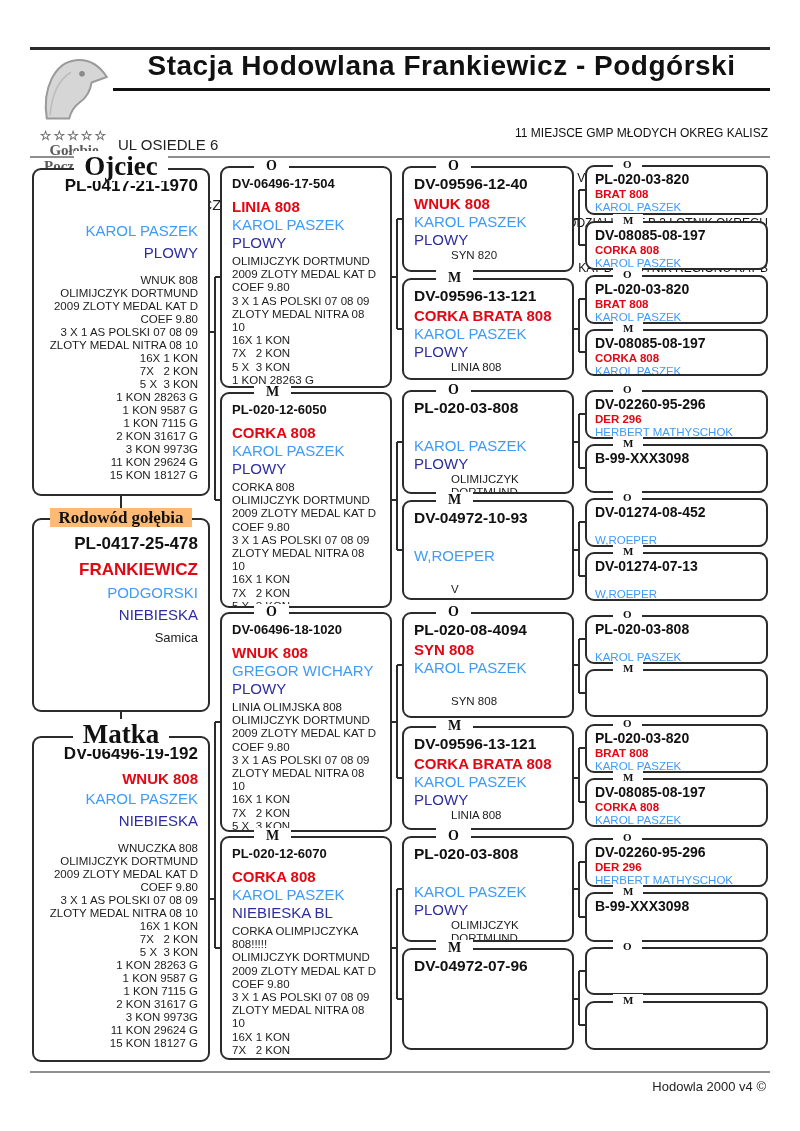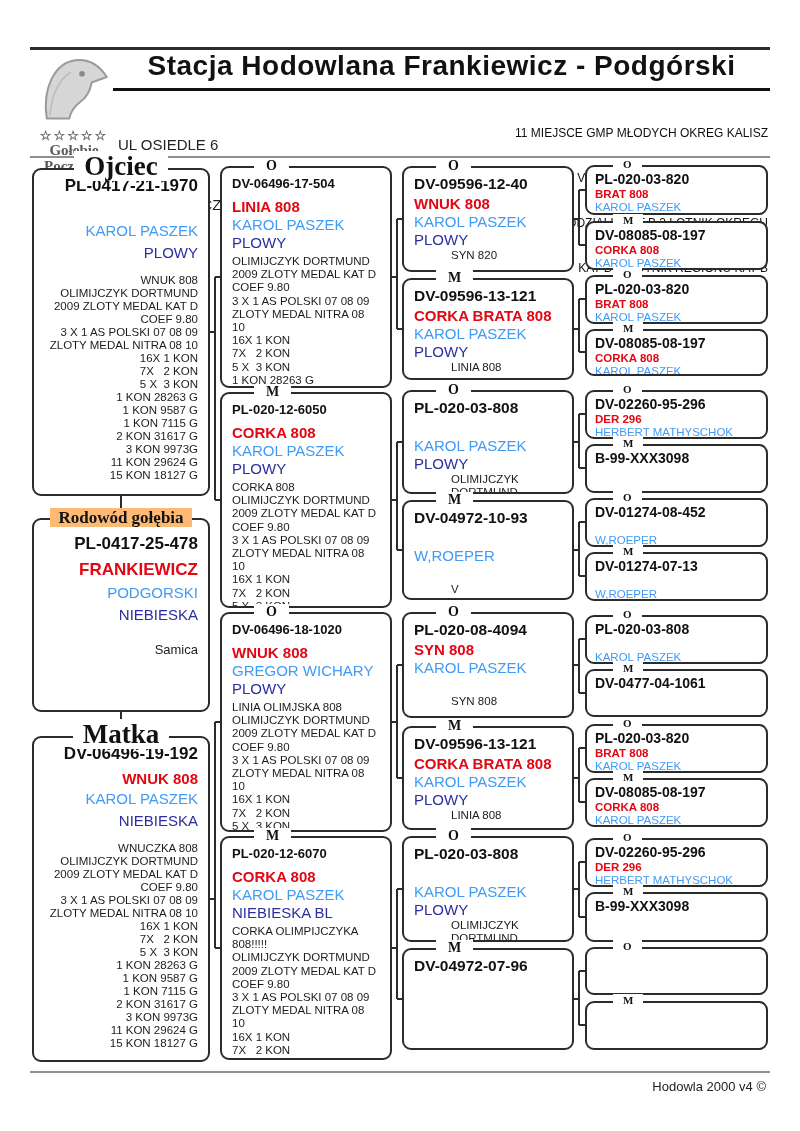--- a/index.html
+++ b/index.html
@@ -47,21 +47,21 @@
   .c1 .rl { font-size:15px; min-height:20px; }
   .c1 .bl { font-size:15px; min-height:22px; }
   .c1 .nl { font-size:15px; min-height:22px; }
   .c1 .det { margin-top:8px; font-size:11.5px; line-height:13px; }
 
   .subject .inner { padding:14px 10px 0 10px; }
   .subject .ring { font-size:17px; min-height:26px; }
   .subject .rl { font-size:17px; min-height:24px; }
   .subject .bl { font-size:15px; min-height:22px; }
   .subject .nl { font-size:15px; min-height:22px; }
-  .subject .det { margin-top:14px; font-size:13px; line-height:16px; }
+  .subject .det { margin-top:2px; font-size:13px; line-height:16px; }
 
   .c2 .inner { padding:8px 10px 0 10px; }
   .c2 .ring { font-size:13px; min-height:22px; }
   .c2 .rl { font-size:15px; min-height:18px; }
   .c2 .bl { font-size:15px; min-height:18px; }
   .c2 .nl { font-size:15px; min-height:18px; }
   .c2 .det { margin-top:3px; font-size:11.5px; line-height:13.2px; }
 
   .c3 .inner { padding:7px 10px 0 10px; }
   .c3 .ring { font-size:15.5px; min-height:20px; }
@@ -417,25 +417,20 @@
   <div class="box c4" style="top:615px;height:49px">
     <span class="tag">O</span>
     <div class="inner">
       <div class="ring">PL-020-03-808</div>
       <div class="rl"></div>
       <div class="bl">KAROL PASZEK</div>
     </div>
   </div>
   <div class="box c4" style="top:669px;height:48px">
     <span class="tag">M</span>
-    <div class="inner">
-      <div class="ring">DV-0477-04-1061</div>
-      <div class="rl"></div>
-      <div class="bl"></div>
-    </div>
   </div>
   <div class="box c4" style="top:724px;height:49px">
     <span class="tag">O</span>
     <div class="inner">
       <div class="ring">PL-020-03-820</div>
       <div class="rl">BRAT 808</div>
       <div class="bl">KAROL PASZEK</div>
     </div>
   </div>
   <div class="box c4" style="top:778px;height:49px">

